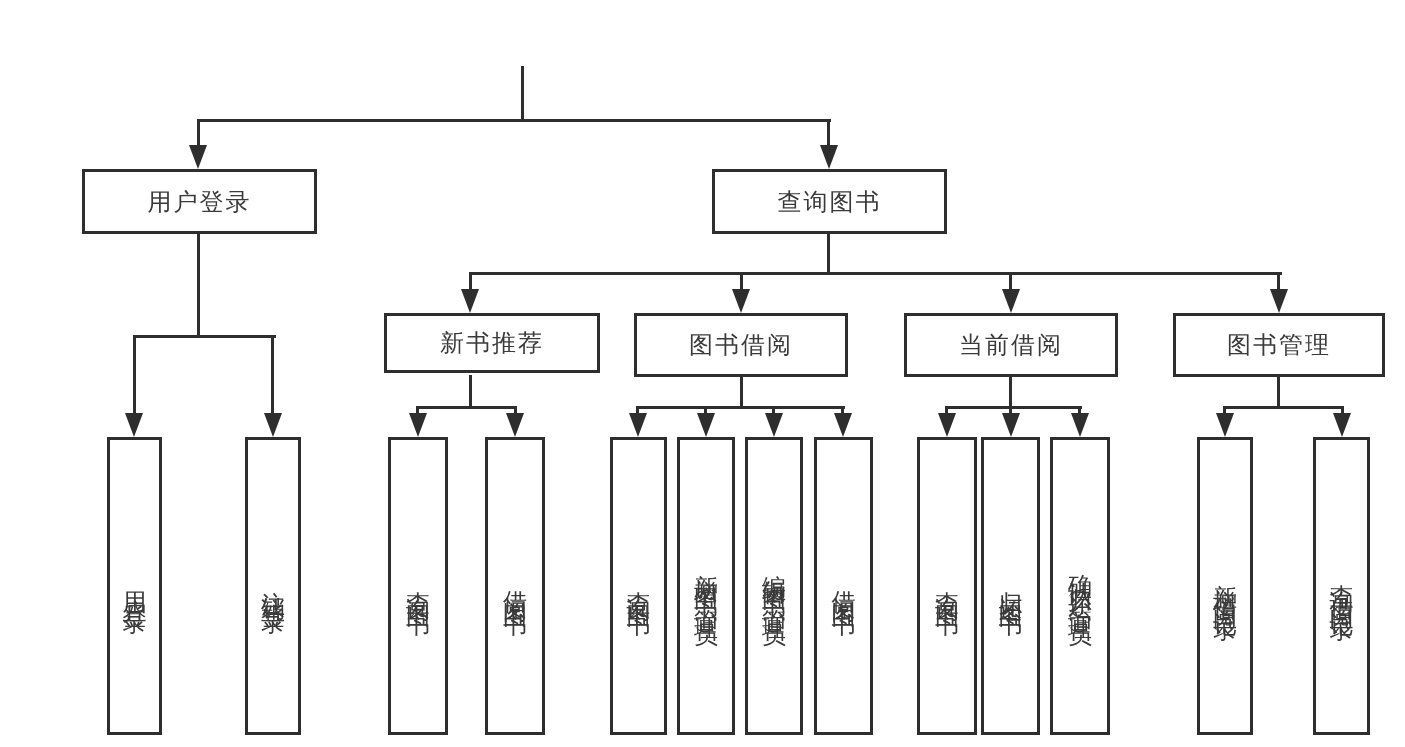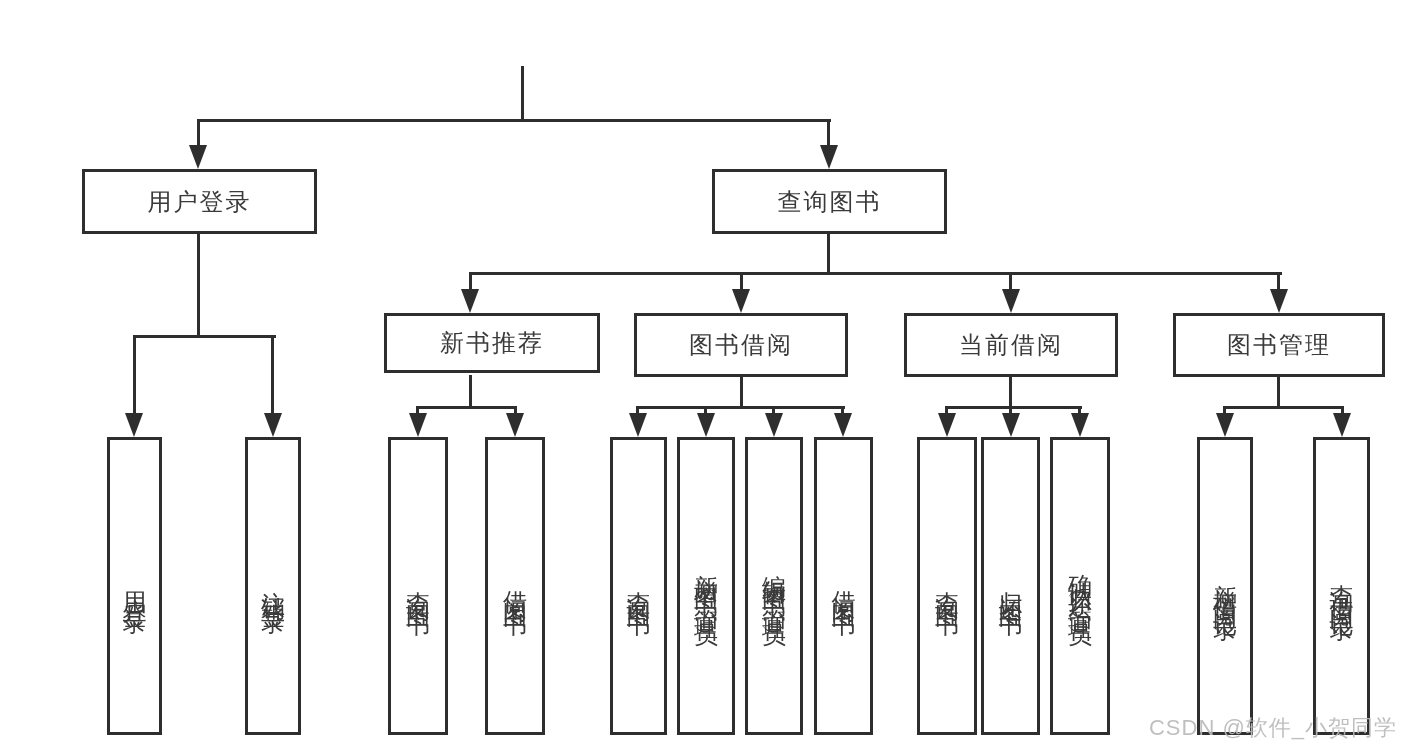--- a/index.html
+++ b/index.html
@@ -118,15 +118,14 @@
   <div class="box vbox" style="left:745px;top:437px;width:58px;height:298px">编辑图书（管理员）</div>
   <div class="box vbox" style="left:814px;top:437px;width:59px;height:298px">借阅图书</div>
 
   <div class="box vbox" style="left:917px;top:437px;width:60px;height:298px">查询图书</div>
   <div class="box vbox" style="left:981px;top:437px;width:59px;height:298px">归还图书</div>
   <div class="box vbox" style="left:1050px;top:437px;width:60px;height:298px">确认归还（管理员）</div>
 
   <div class="box vbox" style="left:1197px;top:437px;width:56px;height:298px">新增借阅记录</div>
   <div class="box vbox" style="left:1313px;top:437px;width:57px;height:298px">查询借阅记录</div>
 
-  <div class="watermark">CSDN @软件_小贺同学</div>
 
 </div>
 
 </body></html>

